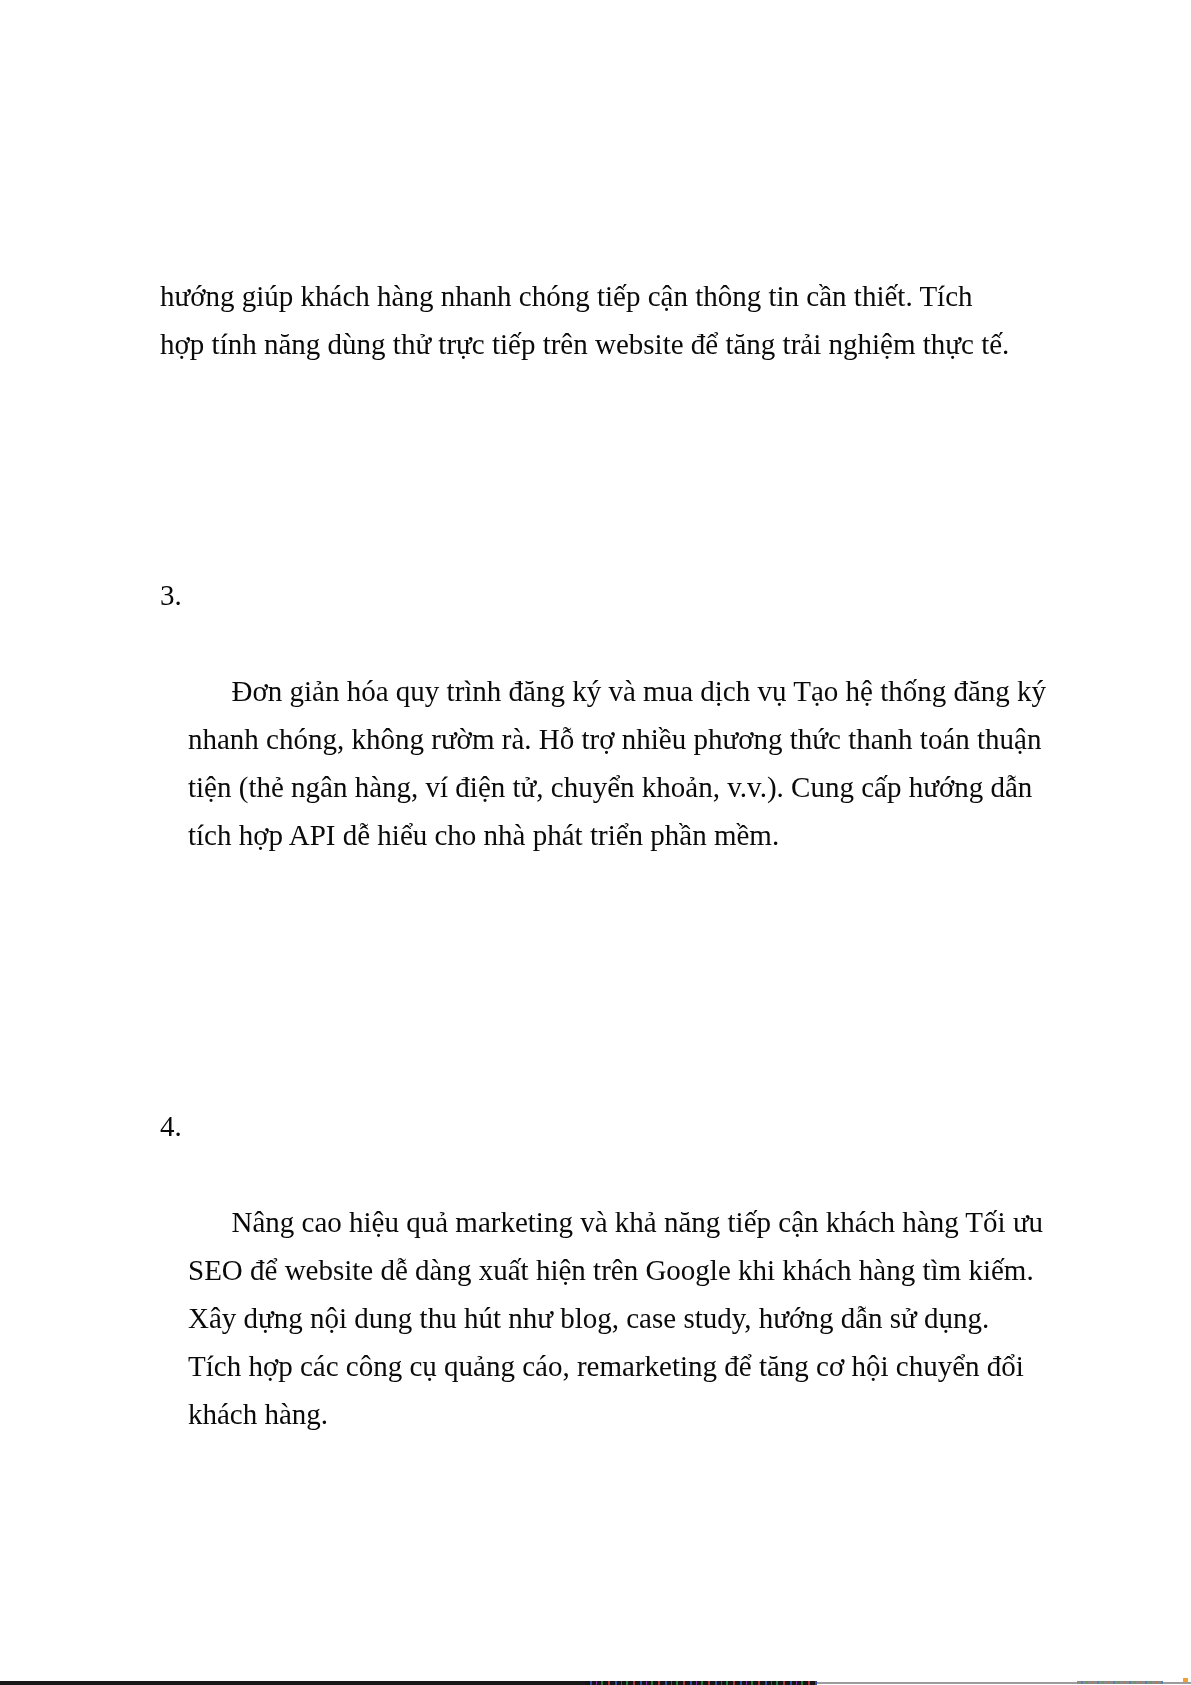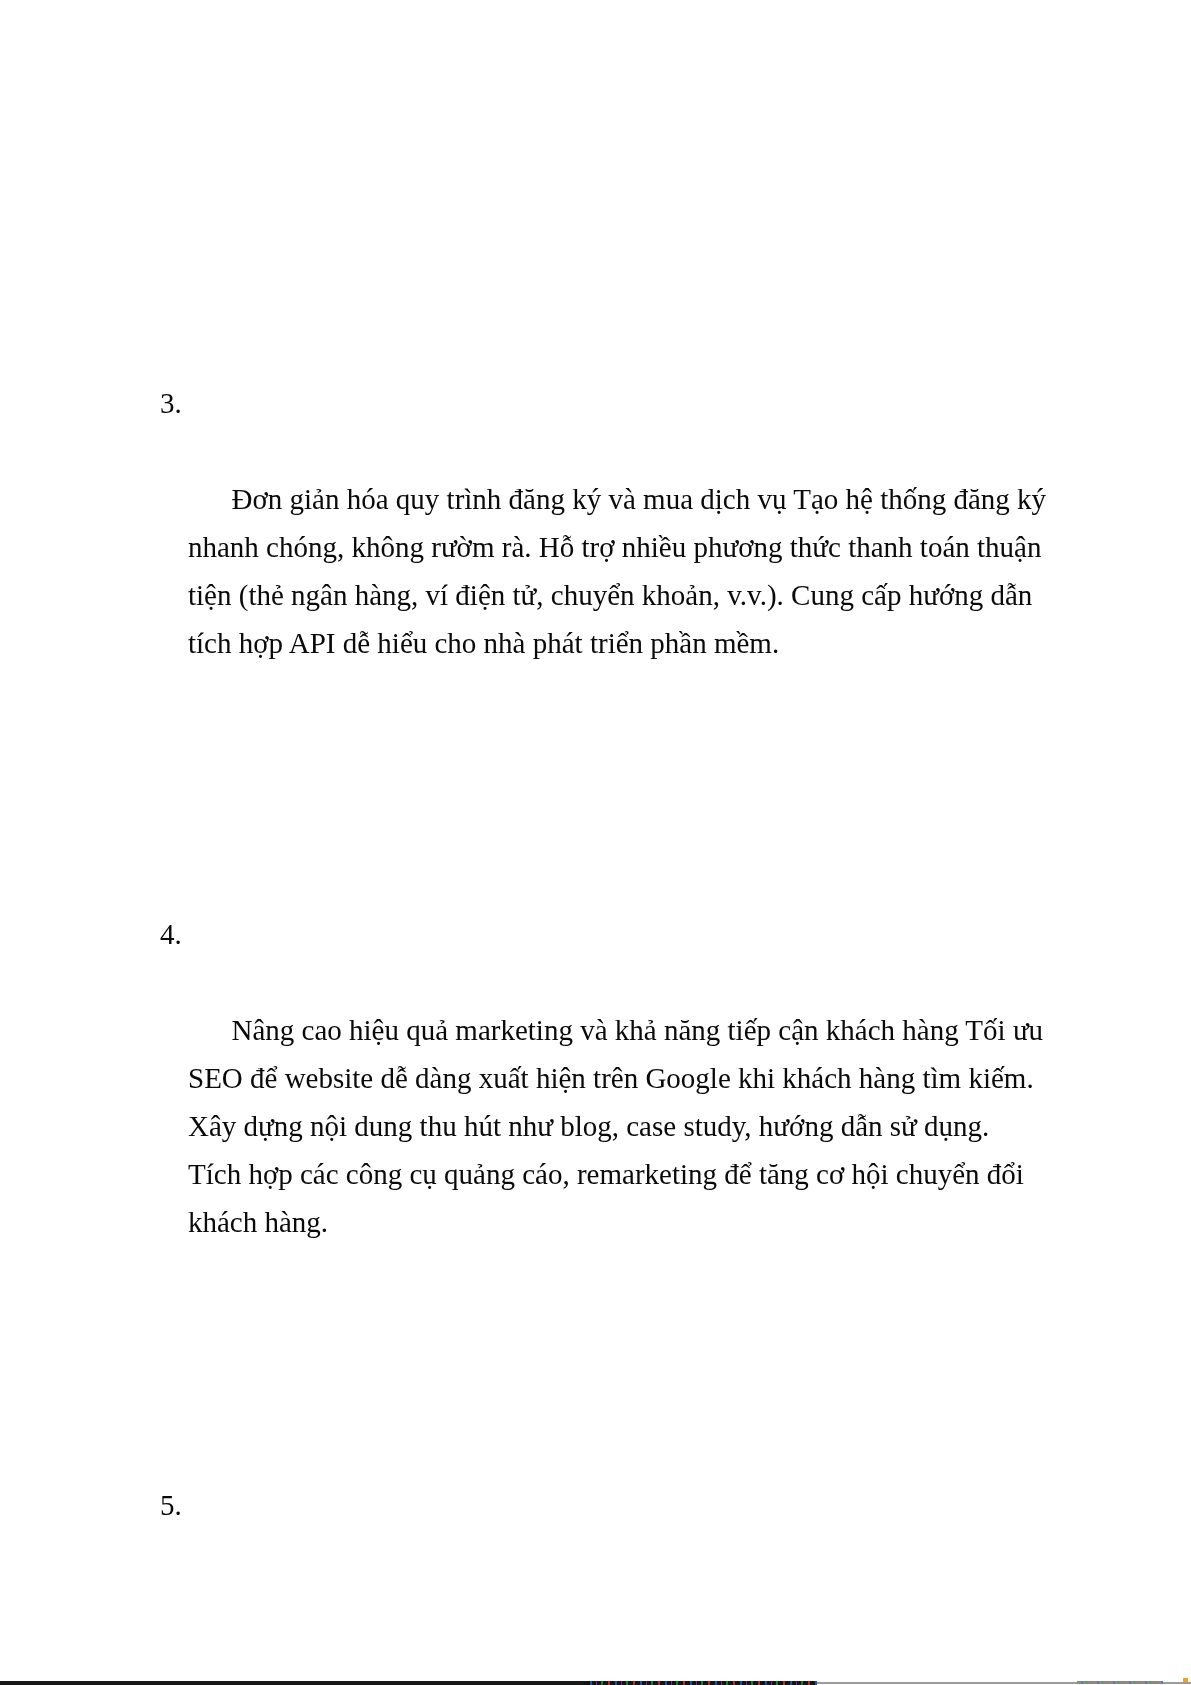--- a/index.html
+++ b/index.html
@@ -36,20 +36,22 @@
   .strip-gspeck { position: absolute; left: 1077px; bottom: 1px; width: 86px; height: 3px;
     background: repeating-linear-gradient(90deg,#8a8a8a 0 4px,#5a7fae 4px 6px,#8a8a8a 6px 9px,#6a9a5f 9px 11px,#8a8a8a 11px 14px,#a97a6a 14px 16px); }
   .strip-orange { position: absolute; left: 1183px; bottom: 3px; width: 5px; height: 4px; background: #f0a030; }
 </style>
 </head>
 <body>
 
 <div class="page">
   <div class="content">
 
+    <p class="cont-para">hướng giúp khách hàng nhanh chóng tiếp cận thông tin cần thiết. Tích
+hợp tính năng dùng thử trực tiếp trên website để tăng trải nghiệm thực tế.</p>
 
     <div class="list-item gap-a">
       <span class="num">3.</span>
       <span class="itext">Đơn giản hóa quy trình đăng ký và mua dịch vụ Tạo hệ thống đăng ký
 nhanh chóng, không rườm rà. Hỗ trợ nhiều phương thức thanh toán thuận
 tiện (thẻ ngân hàng, ví điện tử, chuyển khoản, v.v.). Cung cấp hướng dẫn
 tích hợp API dễ hiểu cho nhà phát triển phần mềm.</span>
     </div>
 
     <div class="list-item gap-b">

